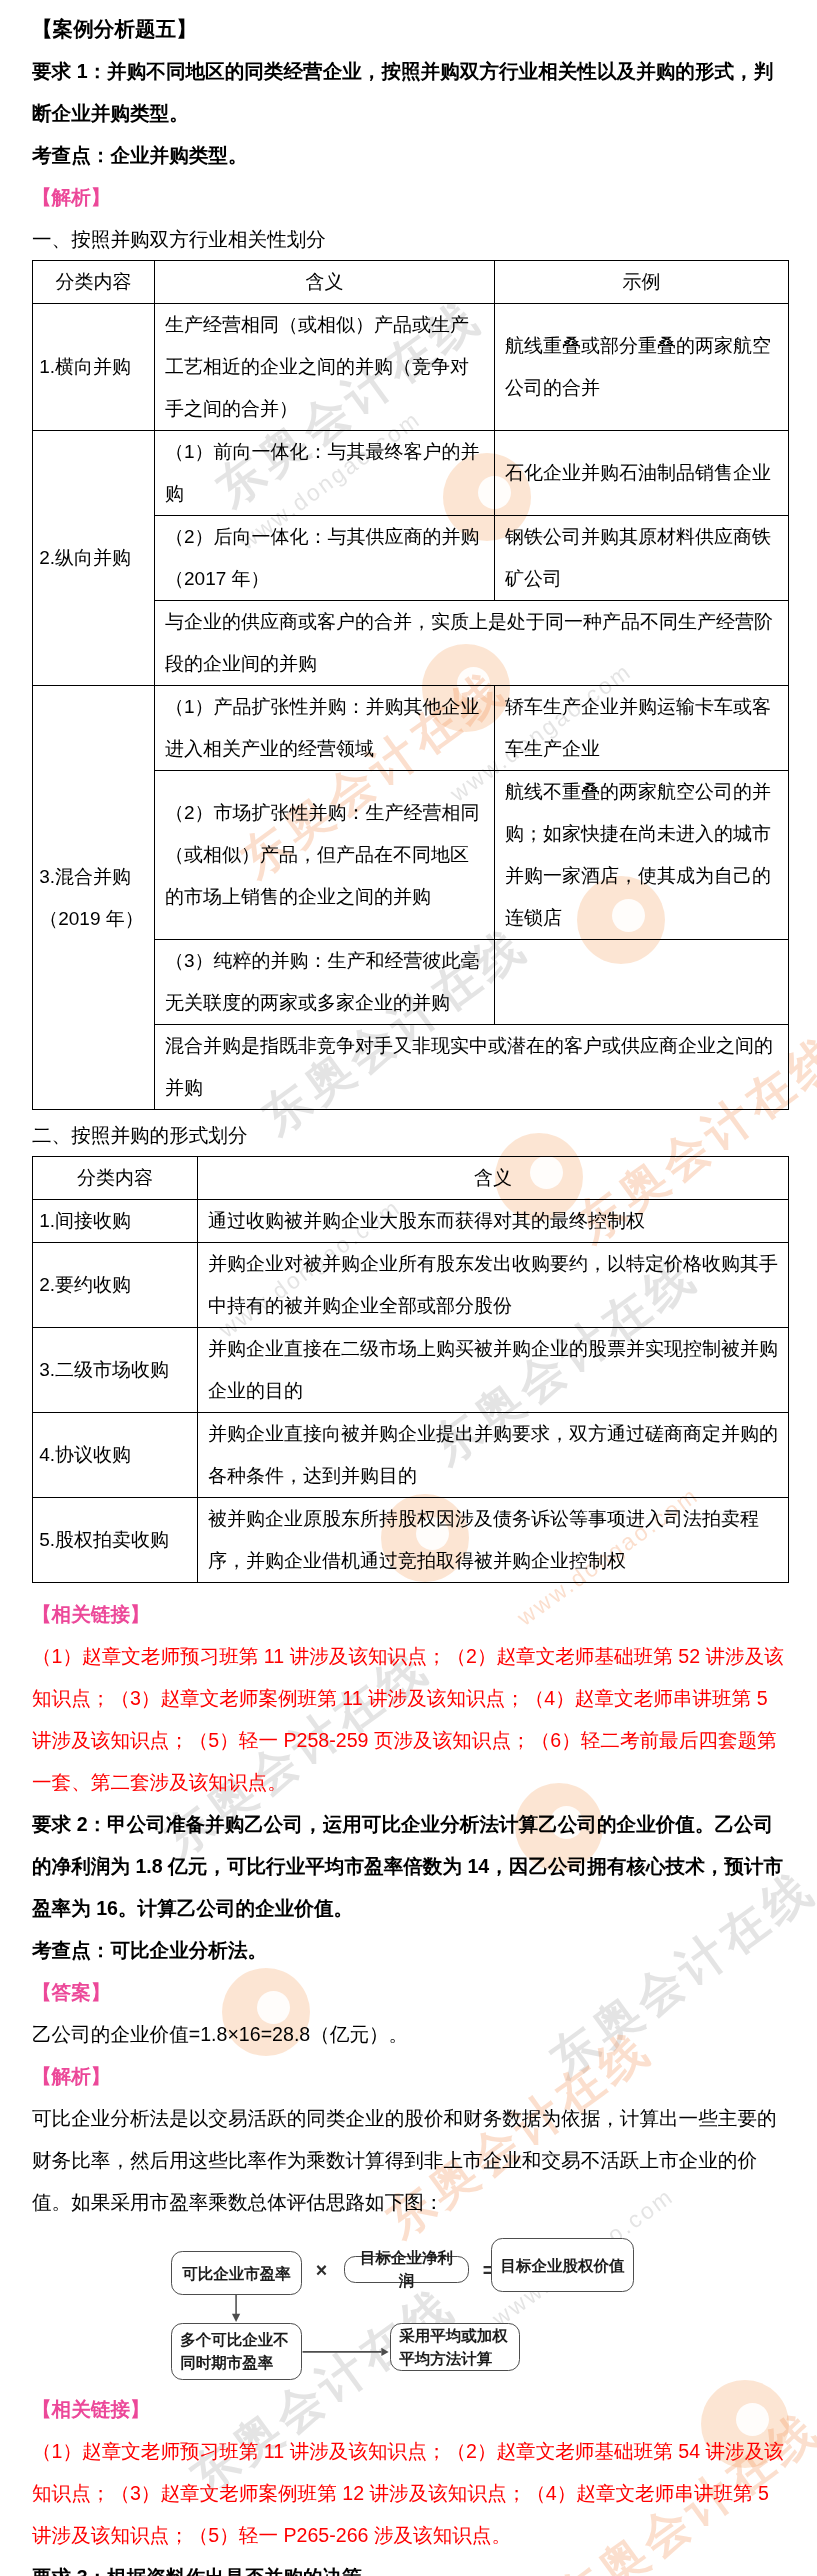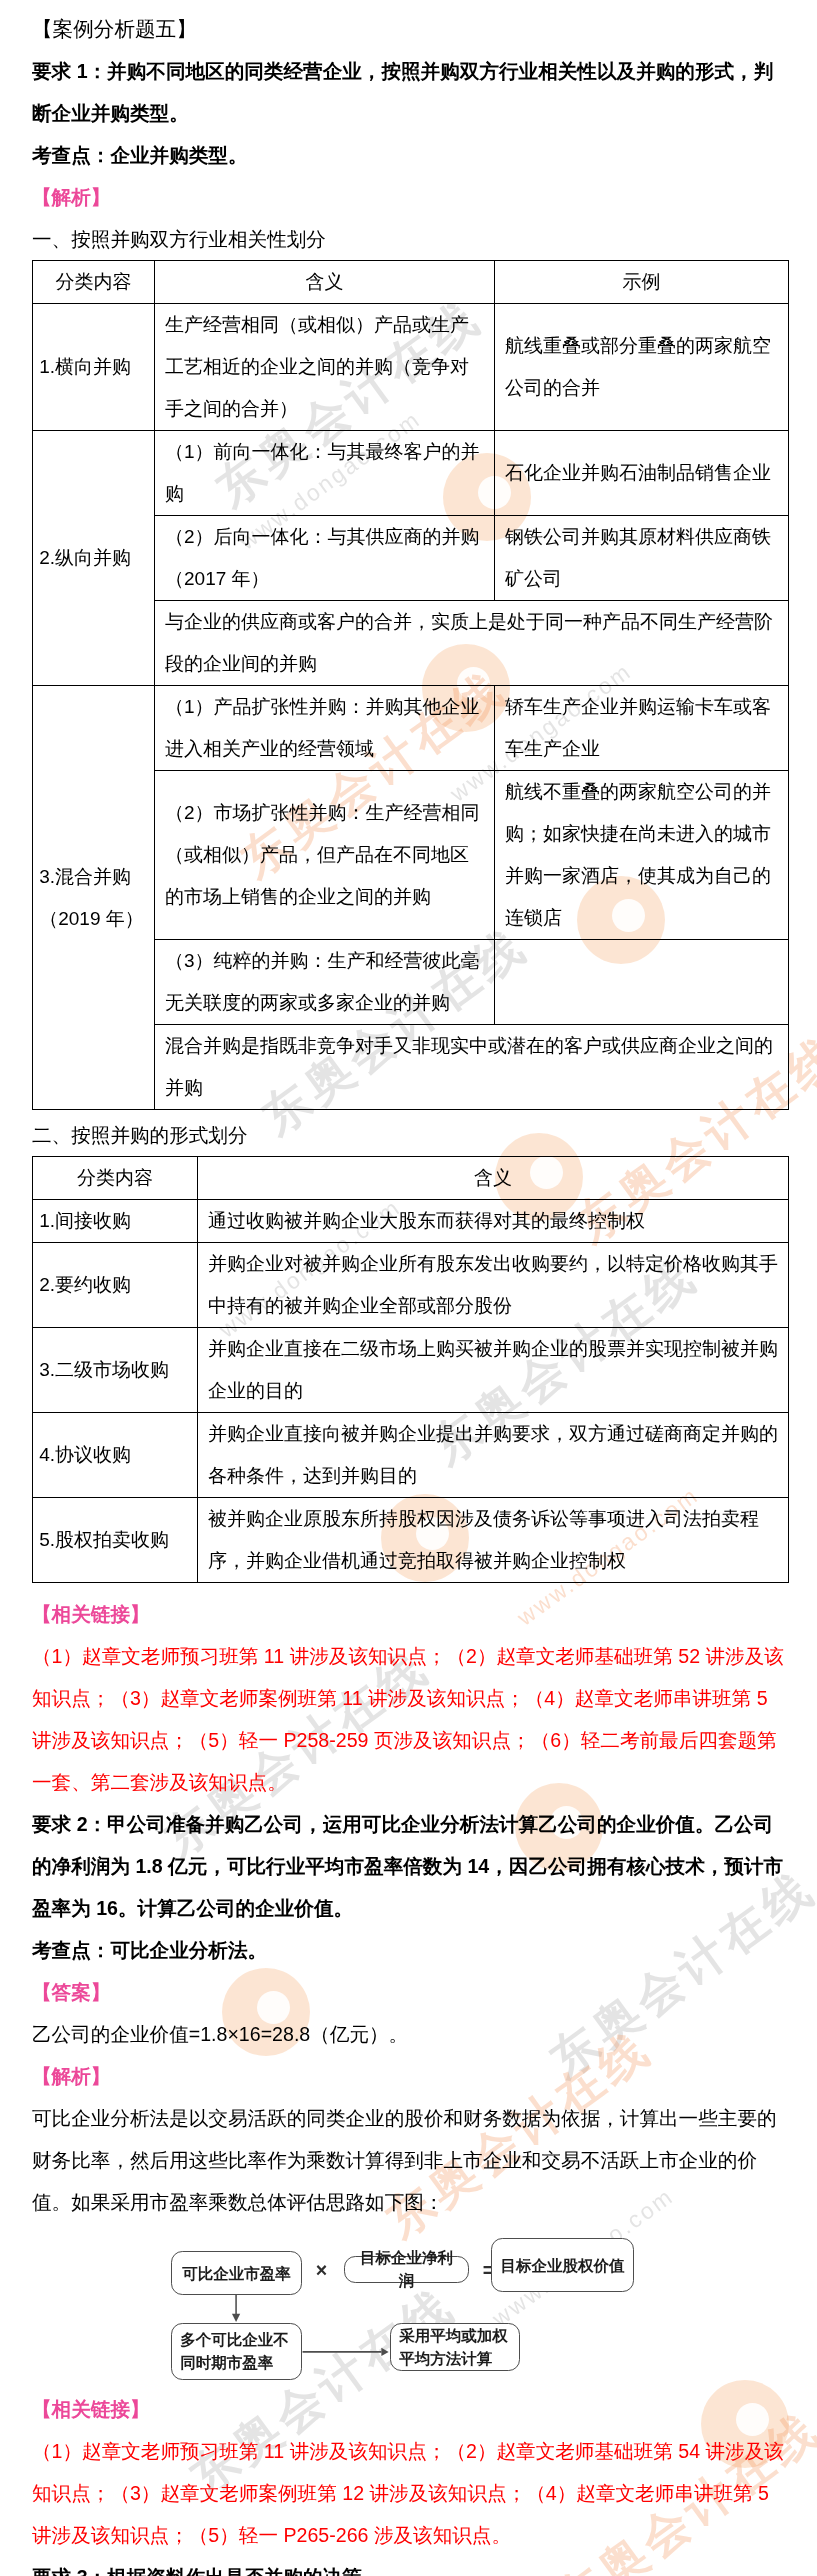--- a/index.html
+++ b/index.html
@@ -5,21 +5,21 @@
   html,body { margin:0; padding:0; background:#ffffff; }
   .page {
     position:relative; width:818px; height:2762px; background:#ffffff;
     font-family:"Liberation Sans", sans-serif; color:#000000; overflow:hidden;
   }
   .content { position:relative; z-index:2; padding:8.2px 29px 0 32px; font-size:19.6px; line-height:42px; }
   .content p { margin:0; }
   .b { font-weight:bold; }
   .red { color:#fe0000; }
   .rh { color:#ec4899; font-weight:bold; }
-  .title { font-size:20.6px; font-weight:normal; }
+  .title { font-size:20.6px; font-weight:bold; }
 
   table { border-collapse:collapse; table-layout:fixed; width:756px; margin:0; }
   th, td {
     border:1px solid #000000; padding:0 10px; vertical-align:middle;
     font-size:19px; line-height:42px; font-weight:normal; text-align:left;
     word-break:break-all; overflow:hidden;
   }
   th { text-align:center; font-weight:normal; }
   td.type-cell { padding-left:6.2px; }
 

